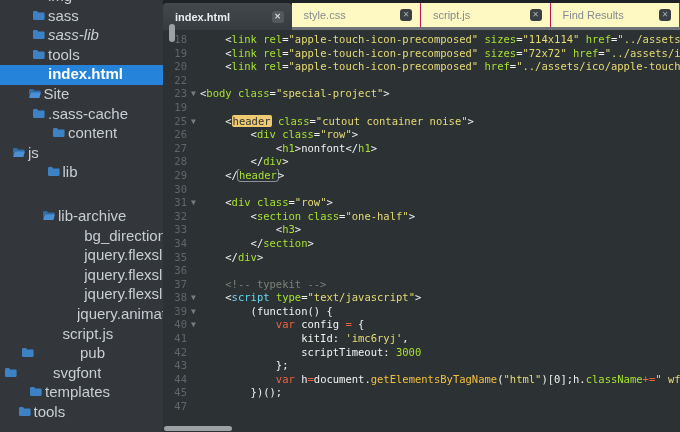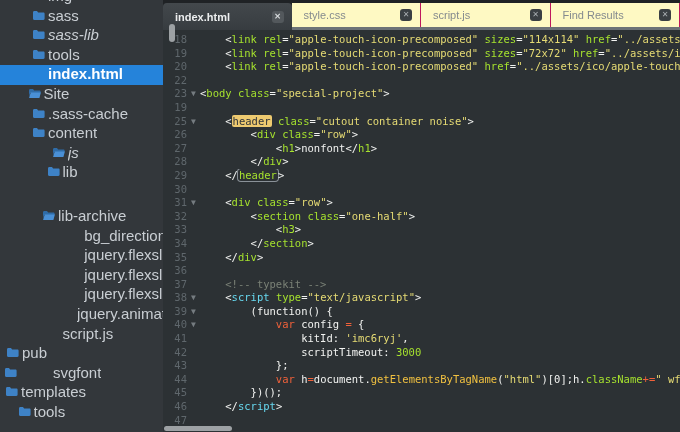--- a/index.html
+++ b/index.html
@@ -99,27 +99,27 @@
               <path d="M1.1 10 L2.7 4.6 H12.9 L11.4 10 Z" fill="#4a90d6"></path>
             </svg></span>
           <span class="slabel">Site</span>
         </div>
         <div class="srow" style="padding-left: 32px;">
           <span class="fico"><svg width="13" height="11" viewBox="0 0 13 11">
               <path d="M1 2.4C1 1.6 1.6 1 2.4 1H5l1.1 1.4h5.3c.7 0 1.2.5 1.2 1.2V8.8c0 .7-.5 1.2-1.2 1.2H2.2C1.5 10 1 9.5 1 8.8Z" fill="#3e82c6"></path>
             </svg></span>
           <span class="slabel">.sass-cache</span>
         </div>
-        <div class="srow" style="padding-left: 32px;">
+        <div class="srow" style="padding-left: 52px;">
           <span class="fico"><svg width="13" height="11" viewBox="0 0 13 11">
               <path d="M1 2.4C1 1.6 1.6 1 2.4 1H5l1.1 1.4h5.3c.7 0 1.2.5 1.2 1.2V8.8c0 .7-.5 1.2-1.2 1.2H2.2C1.5 10 1 9.5 1 8.8Z" fill="#3e82c6"></path>
             </svg></span>
           <span class="slabel">content</span>
         </div>
-        <div class="srow" style="padding-left: 52px; font-style: italic;">
+        <div class="srow" style="padding-left: 12px;">
           <span class="fico"><svg width="13" height="11" viewBox="0 0 13 11">
               <path d="M1 2.4C1 1.6 1.6 1 2.4 1H5l1.1 1.4h5.3c.7 0 1.2.5 1.2 1.2V5H2L1 9Z" fill="#2f6cA8"></path>
               <path d="M1.1 10 L2.7 4.6 H12.9 L11.4 10 Z" fill="#4a90d6"></path>
             </svg></span>
           <span class="slabel">js</span>
         </div>
         <div class="srow" style="padding-left: 46.5px;">
           <span class="fico"><svg width="13" height="11" viewBox="0 0 13 11">
               <path d="M1 2.4C1 1.6 1.6 1 2.4 1H5l1.1 1.4h5.3c.7 0 1.2.5 1.2 1.2V8.8c0 .7-.5 1.2-1.2 1.2H2.2C1.5 10 1 9.5 1 8.8Z" fill="#3e82c6"></path>
             </svg></span>
@@ -143,33 +143,33 @@
         </div>
         <div class="srow" style="padding-left: 84.25px;">
           <span class="slabel">jquery.flexslider.min.js</span>
         </div>
         <div class="srow" style="padding-left: 77px;">
           <span class="slabel">jquery.animate-enhanced.js</span>
         </div>
         <div class="srow" style="padding-left: 62.5px;">
           <span class="slabel">script.js</span>
         </div>
-        <div class="srow" style="padding-left: 6px;">
+        <div class="srow" style="padding-left: 21px; gap: 43px;">
           <span class="fico"><svg width="13" height="11" viewBox="0 0 13 11">
               <path d="M1 2.4C1 1.6 1.6 1 2.4 1H5l1.1 1.4h5.3c.7 0 1.2.5 1.2 1.2V8.8c0 .7-.5 1.2-1.2 1.2H2.2C1.5 10 1 9.5 1 8.8Z" fill="#3e82c6"></path>
             </svg></span>
           <span class="slabel">pub</span>
         </div>
         <div class="srow" style="padding-left: 4px; gap: 33px;">
           <span class="fico"><svg width="13" height="11" viewBox="0 0 13 11">
               <path d="M1 2.4C1 1.6 1.6 1 2.4 1H5l1.1 1.4h5.3c.7 0 1.2.5 1.2 1.2V8.8c0 .7-.5 1.2-1.2 1.2H2.2C1.5 10 1 9.5 1 8.8Z" fill="#3e82c6"></path>
             </svg></span>
           <span class="slabel">svgfont</span>
         </div>
-        <div class="srow" style="padding-left: 5px;">
+        <div class="srow" style="padding-left: 29px;">
           <span class="fico"><svg width="13" height="11" viewBox="0 0 13 11">
               <path d="M1 2.4C1 1.6 1.6 1 2.4 1H5l1.1 1.4h5.3c.7 0 1.2.5 1.2 1.2V8.8c0 .7-.5 1.2-1.2 1.2H2.2C1.5 10 1 9.5 1 8.8Z" fill="#3e82c6"></path>
             </svg></span>
           <span class="slabel">templates</span>
         </div>
         <div class="srow" style="padding-left: 17.5px;">
           <span class="fico"><svg width="13" height="11" viewBox="0 0 13 11">
               <path d="M1 2.4C1 1.6 1.6 1 2.4 1H5l1.1 1.4h5.3c.7 0 1.2.5 1.2 1.2V8.8c0 .7-.5 1.2-1.2 1.2H2.2C1.5 10 1 9.5 1 8.8Z" fill="#3e82c6"></path>
             </svg></span>
           <span class="slabel">tools</span>
@@ -221,21 +221,20 @@
         <div class="line"><span class="num">36</span><span class="fold"></span><span class="src"></span></div>
         <div class="line"><span class="num">37</span><span class="fold"></span><span class="src"><span class="tk-m">    &lt;!-- typekit --&gt;</span></span></div>
         <div class="line"><span class="num">38</span><span class="fold">▼</span><span class="src"><span class="tk-w">    &lt;</span><span class="tk-c">script</span><span class="tk-w"> </span><span class="tk-a">type</span><span class="tk-w">=</span><span class="tk-s">"text/javascript"</span><span class="tk-w">&gt;</span></span></div>
         <div class="line"><span class="num">39</span><span class="fold">▼</span><span class="src"><span class="tk-w">        (function() {</span></span></div>
         <div class="line"><span class="num">40</span><span class="fold">▼</span><span class="src"><span class="tk-w">            </span><span class="tk-k">var</span><span class="tk-w"> config </span><span class="tk-k">=</span><span class="tk-w"> {</span></span></div>
         <div class="line"><span class="num">41</span><span class="fold"></span><span class="src"><span class="tk-w">                kitId: </span><span class="tk-s">'imc6ryj'</span><span class="tk-w">,</span></span></div>
         <div class="line"><span class="num">42</span><span class="fold"></span><span class="src"><span class="tk-w">                scriptTimeout: </span><span class="tk-n">3000</span></span></div>
         <div class="line"><span class="num">43</span><span class="fold"></span><span class="src"><span class="tk-w">            };</span></span></div>
         <div class="line"><span class="num">44</span><span class="fold"></span><span class="src"><span class="tk-w">            </span><span class="tk-k">var</span><span class="tk-w"> h</span><span class="tk-k">=</span><span class="tk-w">document.</span><span class="tk-y">getElementsByTagName</span><span class="tk-w">(</span><span class="tk-s">"html"</span><span class="tk-w">)[0];h.</span><span class="tk-a">className</span><span class="tk-k">+=</span><span class="tk-s">" wf-loading"</span></span></div>
         <div class="line"><span class="num">45</span><span class="fold"></span><span class="src"><span class="tk-w">        })();</span></span></div>
-        <div class="line"><span class="num">46</span><span class="fold"></span><span class="src"><span class="tk-w">    &lt;/</span><span class="tk-c">script</span><span class="tk-w">&gt;</span></span></div>
         <div class="line"><span class="num">47</span><span class="fold"></span><span class="src"></span></div>
       </div>
   </div>
 
   <div id="side-vthumb"></div>
   <div id="edit-hthumb"></div>
 
 </div>
 
 </body></html>

